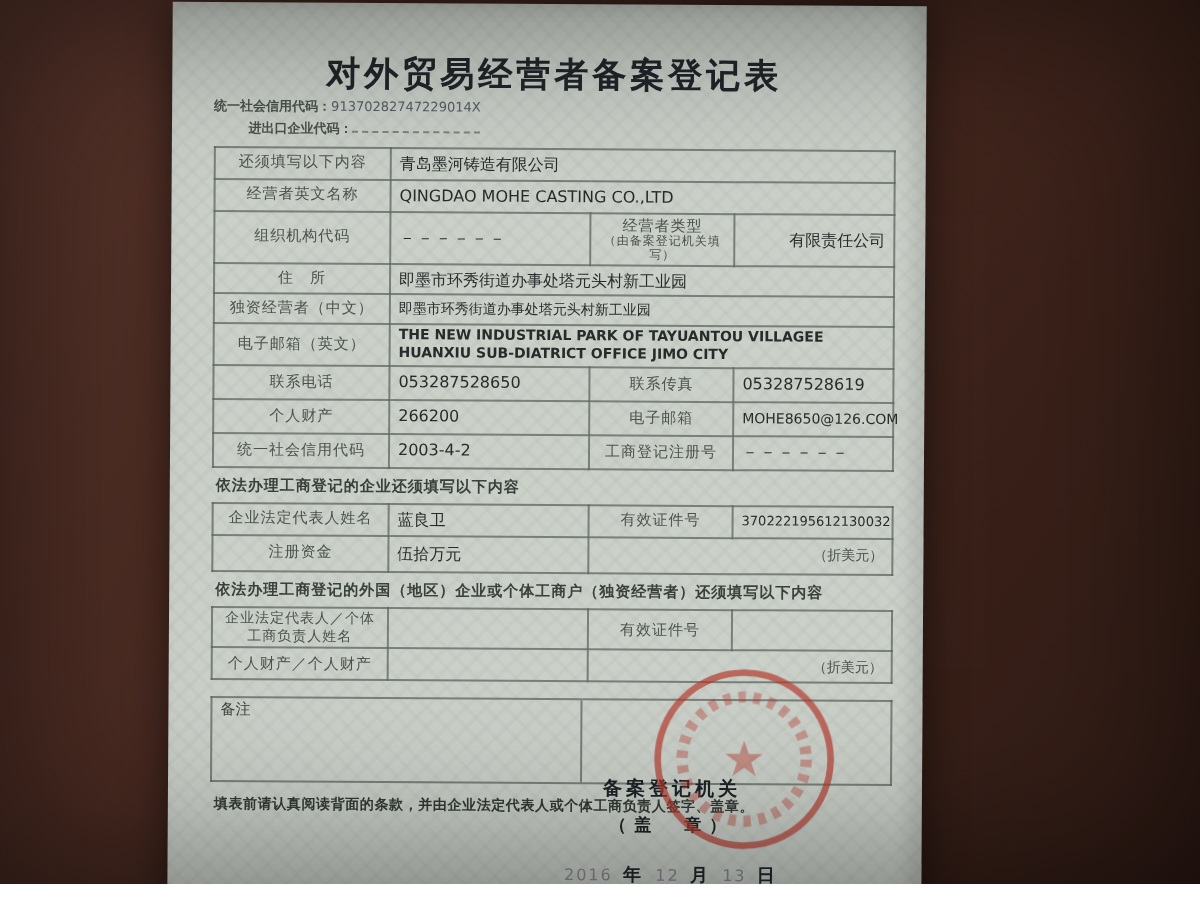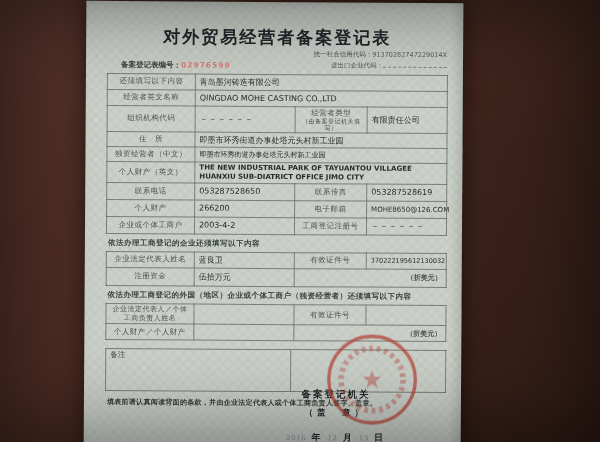--- a/index.html
+++ b/index.html
@@ -23,53 +23,50 @@
     padding:24px 16px 0 21px;box-sizing:border-box;color:#3c433e;
   }
   .title{
     text-align:center;font-size:17px;font-weight:bold;color:#21262a;
     letter-spacing:2px;margin-bottom:1px;
   }
   .codes-row{display:flex;justify-content:space-between;align-items:flex-end;margin-bottom:3px;}
   .form-no{font-size:7.5px;font-weight:bold;color:#3a4240;padding-left:14px;}
   .form-no .num{color:#d97a74;font-weight:bold;letter-spacing:1px;}
   .codes{font-size:6.5px;text-align:right;color:#4a524c;line-height:1.5;}
-  .codes .lbl{font-weight:normal;}
+  .codes .lbl{font-weight:bold;}
   .codes .val{color:#555e63;}
   .blank-line{display:inline-block;width:64px;border-bottom:1px dashed #7d857f;height:6px;}
   table{border-collapse:collapse;width:340px;table-layout:fixed;}
   td{border:1px solid rgba(92,102,95,.75);font-size:7.5px;padding:1px 4px;vertical-align:middle;}
   td.lbl{text-align:center;color:#49524c;letter-spacing:.5px;}
   td.val{color:#272c2a;font-size:8px;}
   .sub{font-size:6px;display:block;line-height:1.2;}
   .dash{color:#78807a;letter-spacing:1px;font-size:7px;}
   .sec-hdr{font-size:7.5px;font-weight:bold;color:#39413c;margin:4px 0 3px 2px;letter-spacing:.5px;}
-  .usd{text-align:right;color:#4a524c;font-size:7px;font-weight:bold;}
+  .usd{text-align:right;color:#4a524c;font-size:7px;}
   td.remarks-lbl{vertical-align:top;text-align:left;border-right:none;}
   .footnote{font-size:7px;font-weight:bold;color:#343b37;margin:6px 0 0 2px;letter-spacing:.3px;}
   .authority{position:absolute;right:30px;bottom:10px;width:190px;text-align:center;}
   .auth-name{font-size:9.5px;font-weight:bold;color:#1e2326;letter-spacing:2px;}
   .auth-seal-lbl{font-size:8.5px;font-weight:bold;color:#1e2326;letter-spacing:4px;margin-top:6px;}
   .date-line{margin-top:12px;font-size:9px;color:#23282b;font-weight:bold;letter-spacing:2px;}
-  .date-line .stamped{color:#8b8793;font-weight:normal;font-size:8px;letter-spacing:1px;font-family:Liberation Serif, serif;}
+  .date-line .stamped{color:#8b8793;font-weight:normal;font-size:8px;letter-spacing:1px;}
   .seal{position:absolute;right:42px;bottom:28px;width:94px;height:94px;opacity:.85;filter:blur(.3px);}
   .two-line{line-height:1.25;}
 </style>
 </head>
 <body>
 
 <div class="photo">
   <div class="paper">
 
     <div class="title">对外贸易经营者备案登记表</div>
 
     <div class="codes-row">
-      <div class="form-no">
-        <span>备案登记表编号：</span><span class="num">02976599</span>
-      </div>
       <div class="codes">
         <div>
           <span class="lbl">统一社会信用代码：</span><span class="val">91370282747229014X</span>
         </div>
         <div>
           <span class="lbl">进出口企业代码：</span><span class="blank-line"></span>
         </div>
       </div>
     </div>
 
@@ -89,48 +86,48 @@
         <td class="lbl">经营者英文名称</td>
         <td class="val" colspan="3">QINGDAO MOHE CASTING CO.,LTD</td>
       </tr>
       <tr style="height:22px">
         <td class="lbl">组织机构代码</td>
         <td class="val dash">－－－－－－</td>
         <td class="lbl two-line">
           <span>经营者类型</span>
           <span class="sub">（由备案登记机关填写）</span>
         </td>
-        <td class="val" style="text-align:left">有限责任公司</td>
+        <td class="val" style="text-align:right">有限责任公司</td>
       </tr>
       <tr style="height:15px">
         <td class="lbl">住　所</td>
         <td class="val" colspan="3">即墨市环秀街道办事处塔元头村新工业园</td>
       </tr>
       <tr style="height:15px">
         <td class="lbl">独资经营者（中文）</td>
         <td class="val" colspan="3" style="font-size:7px">即墨市环秀街道办事处塔元头村新工业园</td>
       </tr>
       <tr style="height:20px">
-        <td class="lbl">个人财产（英文）</td>
+        <td class="lbl">电子邮箱（英文）</td>
         <td class="val two-line" colspan="3" style="font-size:7px;font-weight:bold">THE NEW INDUSTRIAL PARK OF TAYUANTOU VILLAGEE HUANXIU SUB-DIATRICT OFFICE JIMO CITY</td>
       </tr>
       <tr style="height:17px">
         <td class="lbl">联系电话</td>
         <td class="val">053287528650</td>
         <td class="lbl">联系传真</td>
         <td class="val">053287528619</td>
       </tr>
       <tr style="height:17px">
         <td class="lbl">个人财产</td>
         <td class="val">266200</td>
         <td class="lbl">电子邮箱</td>
         <td class="val" style="font-size:7px">MOHE8650@126.COM</td>
       </tr>
       <tr style="height:17px">
-        <td class="lbl">企业或个体工商户</td>
+        <td class="lbl">统一社会信用代码</td>
         <td class="val">2003-4-2</td>
         <td class="lbl">工商登记注册号</td>
         <td class="val dash">－－－－－－</td>
       </tr>
     </tbody>
       </table>
 
     <div class="sec-hdr">依法办理工商登记的企业还须填写以下内容</div>
 
     <table>

